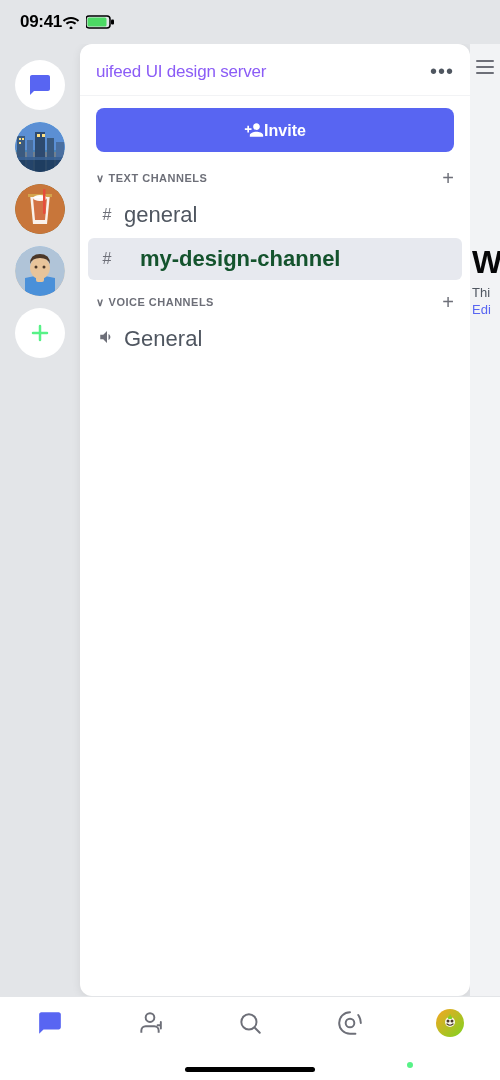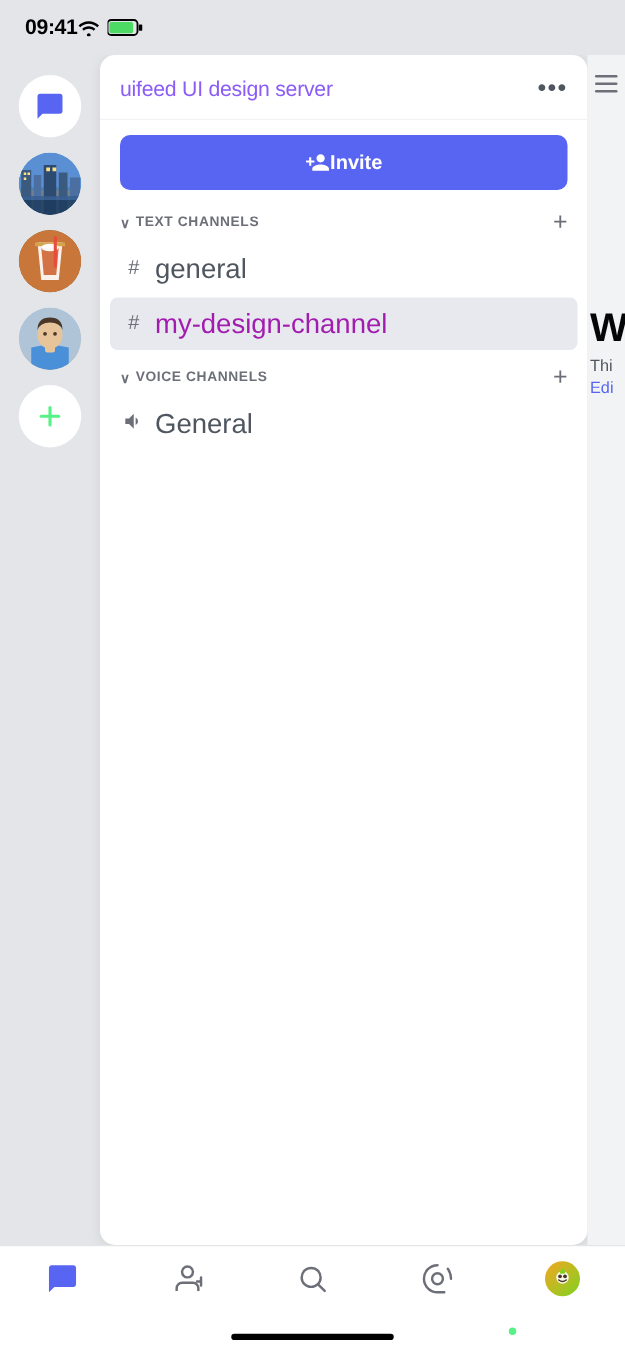--- a/index.html
+++ b/index.html
@@ -191,22 +191,23 @@
       min-width: 18px;
       text-align: center;
     }
 
     .channel-name {
       font-size: 22px;
       color: #4f5660;
     }
 
     .channel-item.active .channel-name {
-      color: #a21caf;
-      font-weight: 400;
+      color: #14532d;
+      font-weight: 700;
+      margin-left: 16px;
     }
 
     
     .bottom-nav {
       position: absolute;
       bottom: 0;
       left: 0;
       right: 0;
       height: 84px;
       background: #fff;

